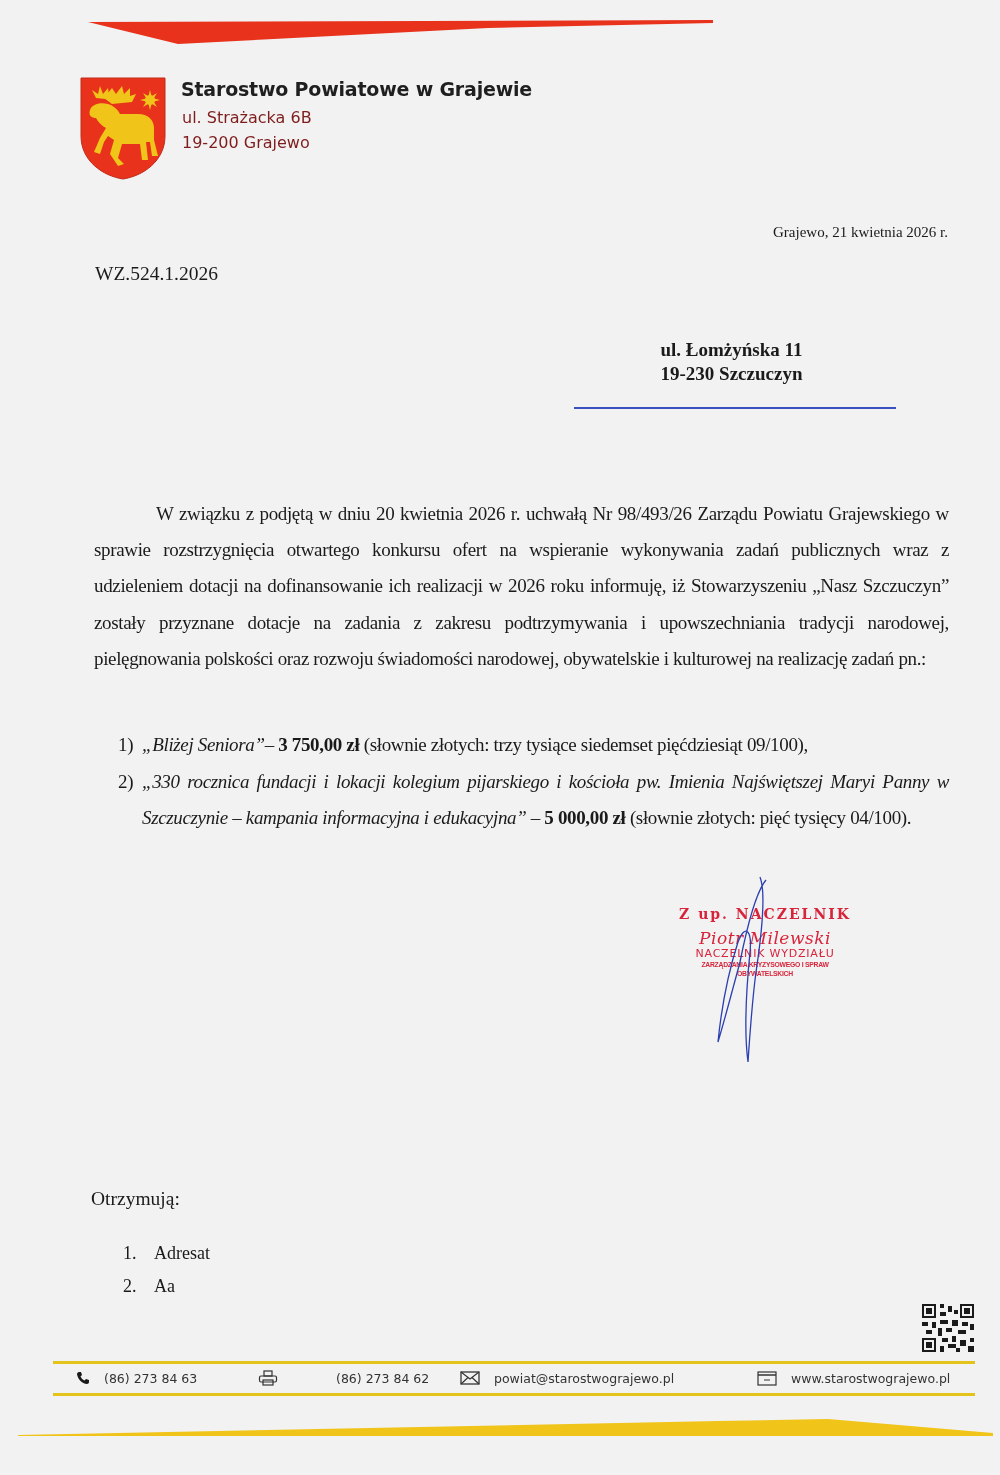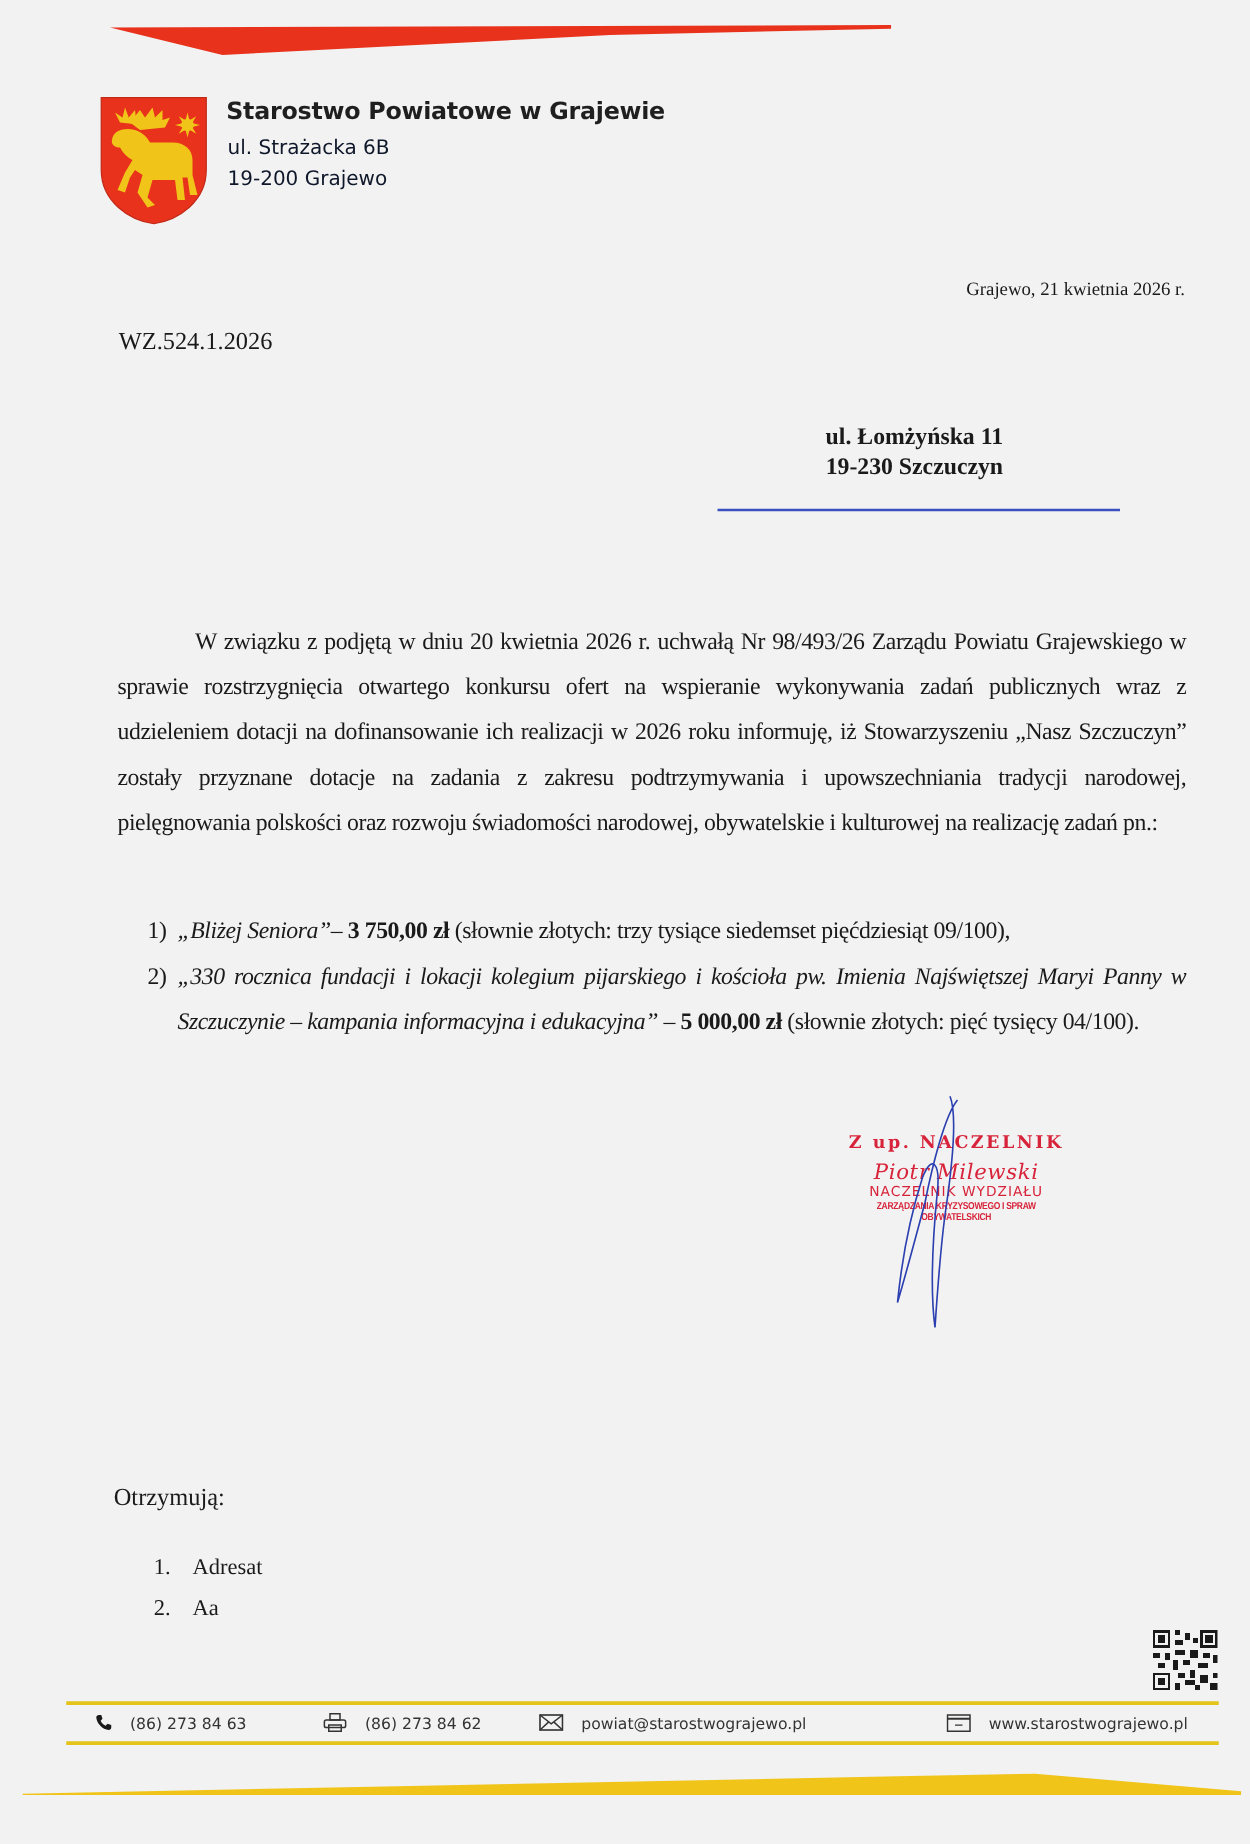--- a/index.html
+++ b/index.html
@@ -12,21 +12,21 @@
     color: #1a1a1a;
   }
   .abs { position: absolute; }
 
   
   #top-stripe { left: 88px; top: 18px; width: 625px; height: 30px; }
 
   
   #emblem { left: 78px; top: 76px; width: 90px; height: 104px; }
   .org-name { left: 181px; top: 78px; font-family: "DejaVu Sans", sans-serif; font-weight: bold; font-size: 19px; color: #1f1f1f; letter-spacing: -0.2px; }
-  .org-line { font-family: "DejaVu Sans", sans-serif; font-size: 16px; color: #0f172a; left: 182px; }
+  .org-line { font-family: "DejaVu Sans", sans-serif; font-size: 16px; color: #7f1d1d; left: 182px; }
   .org-street { top: 108px; }
   .org-city { top: 133px; }
 
   .date { right: 52px; top: 224px; font-size: 15px; }
   .ref { left: 95px; top: 263px; font-size: 19.5px; }
 
   .recipient { left: 574px; top: 338px; width: 315px; text-align: center; font-weight: bold; font-size: 19px; line-height: 24px; }
   .recipient-line { left: 574px; top: 407px; width: 322px; height: 2px; background: #3a4fc0; }
 
   .body-text {
@@ -57,22 +57,22 @@
   
   #qr { left: 922px; top: 1304px; width: 52px; height: 48px; }
 
   
   .footer-line { left: 53px; width: 922px; height: 3px; background: #e4c31a; }
   .footer-line.top { top: 1361px; }
   .footer-line.bottom { top: 1393px; }
   .footer-item { top: 1367px; height: 22px; display: flex; align-items: center; font-family: "DejaVu Sans", sans-serif; font-size: 12.5px; color: #333; }
   .footer-item svg { margin-right: 14px; }
   #footer-phone { left: 76px; }
-  #footer-fax { left: 258px; }
-  #footer-email { left: 431px; }
+  #footer-fax { left: 258px; gap: 44px; }
+  #footer-email { left: 460px; }
   #footer-www { left: 757px; }
   #bottom-stripe { left: 18px; top: 1405px; width: 975px; height: 40px; }
 </style>
 </head>
 <body>
 
 <svg id="top-stripe" class="abs" viewBox="0 0 625 30" preserveAspectRatio="none">
   <polygon points="0,4 625,2 625,5 400,10 90,26" fill="#e8321c"></polygon>
 </svg>
 

